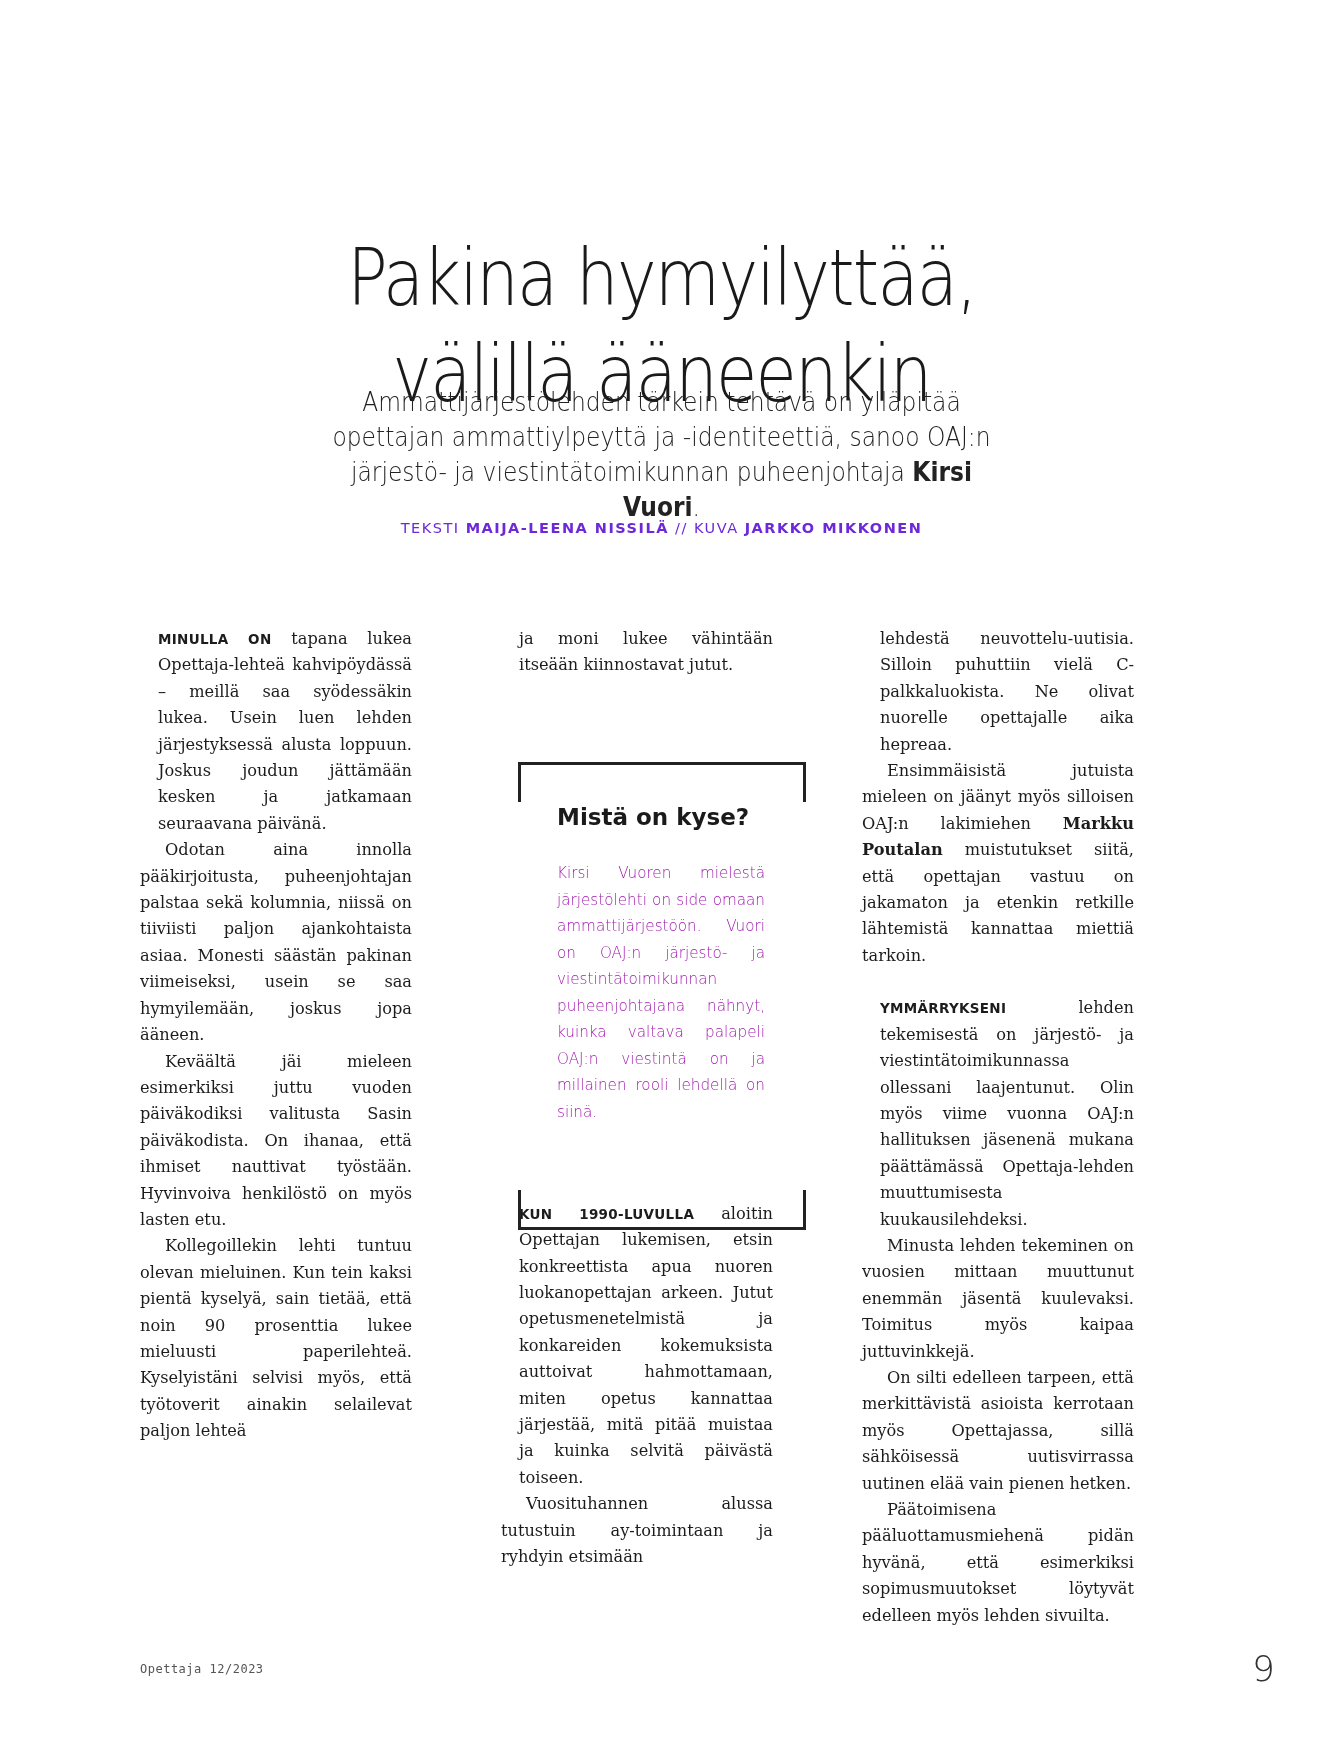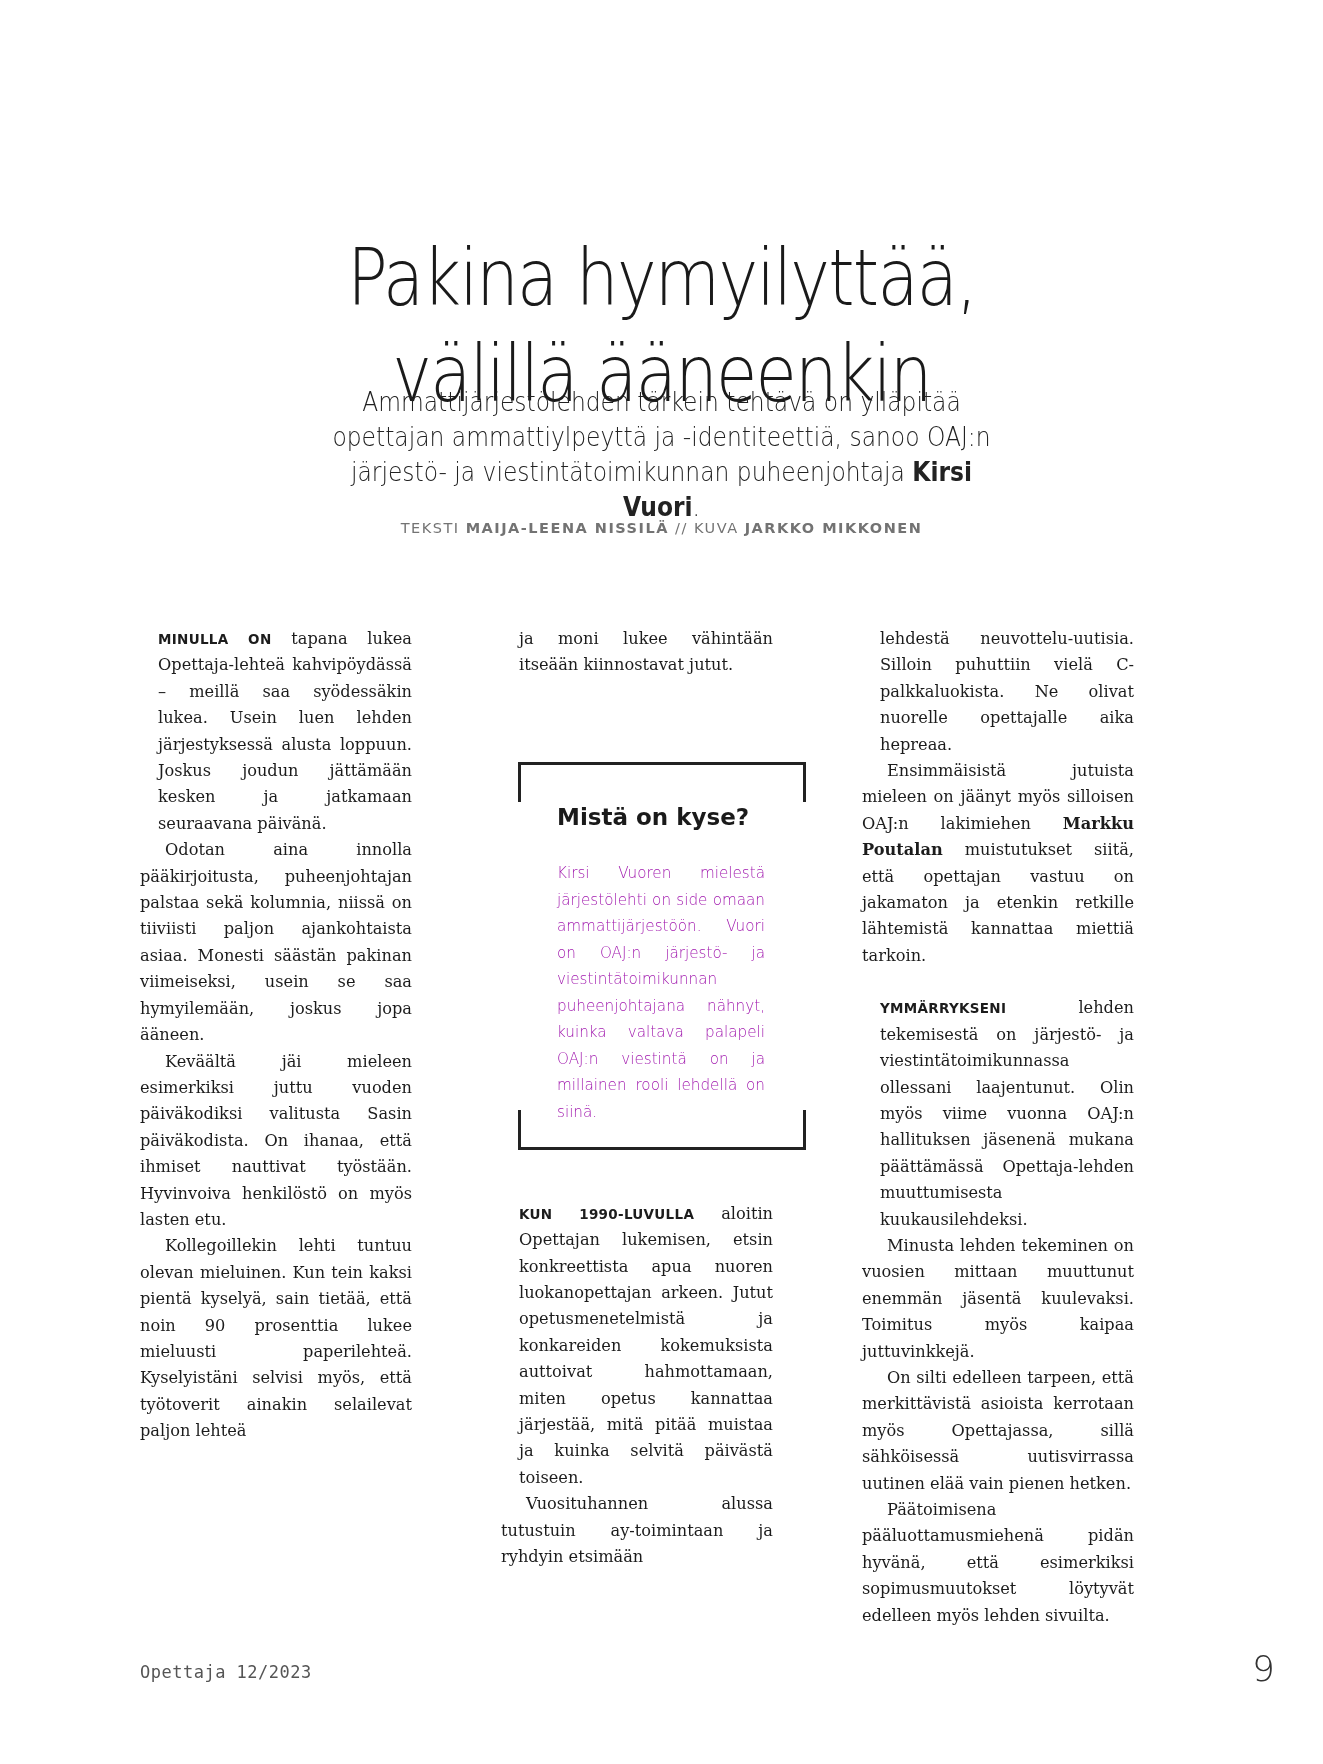--- a/index.html
+++ b/index.html
@@ -13,57 +13,57 @@
   .title span { display: block; }
   .lead {
     position: absolute; left: 290px; width: 743px; top: 385px;
     text-align: center; font-family: "DejaVu Sans", sans-serif; font-weight: 200;
     font-size: 26px; line-height: 35px; color: #222;
     transform: scaleX(0.9); transform-origin: 50% 0;
   }
   .lead b { font-weight: 700; }
   .byline {
     position: absolute; left: 0; width: 1323px; top: 520px; text-align: center;
-    font-family: "DejaVu Sans", sans-serif; font-size: 14.5px; letter-spacing: 1.5px; color: #737373;
+    font-family: "DejaVu Sans", sans-serif; font-size: 14.5px; letter-spacing: 1.5px; color: #6d28d9;
   }
   .byline b { font-weight: 700; letter-spacing: 1.5px; }
   .col {
     position: absolute; top: 626px; width: 272px;
     font-family: "DejaVu Serif", serif; font-size: 16.2px; line-height: 26.4px;
     color: #1c1c1c; text-align: justify; hyphens: manual;
   }
   .col p { margin: 0; text-indent: 25px; }
   .col p.first { text-indent: 0; margin-left: 18px; }
   .col p.gap { margin-top: 26px; }
   .col .kicker { font-family: "DejaVu Sans", sans-serif; font-weight: 700; font-size: 13.5px; letter-spacing: 0.3px; }
   .col b.name { font-weight: 700; }
   #col1 { left: 140px; }
   #col2 { left: 501px; }
   #col3 { left: 862px; }
   .factbox {
-    position: absolute; left: 518px; top: 762px; width: 288px; height: 388px;
+    position: absolute; left: 518px; top: 762px; width: 288px; height: 468px;
   }
   .fb-top, .fb-bottom { position: absolute; left: 0; right: 0; height: 3px; background: #222; }
   .fb-top { top: 0; }
   .fb-bottom { bottom: 0; }
   .fb-tick { position: absolute; width: 3px; height: 40px; background: #222; }
   .fb-tl { left: 0; top: 0; } .fb-tr { right: 0; top: 0; }
   .fb-bl { left: 0; bottom: 0; } .fb-br { right: 0; bottom: 0; }
   .fb-title {
     position: absolute; left: 39px; top: 42px; font-family: "DejaVu Sans", sans-serif;
     font-weight: 700; font-size: 23px; color: #1a1a1a;
   }
   .fb-body {
     position: absolute; left: 39px; top: 98px; width: 208px;
     font-family: "DejaVu Sans", sans-serif; font-weight: 300; font-size: 15.2px; line-height: 26.5px;
     color: #a21caf; text-align: justify;
   }
   .footer-mag {
     position: absolute; left: 140px; top: 1662px; font-family: "DejaVu Sans Mono", monospace;
-    font-size: 17px; color: #555; letter-spacing: 0.5px;
+    font-size: 12px; color: #555; letter-spacing: 0.5px;
   }
   .footer-page {
     position: absolute; right: 48px; top: 1648px; font-family: "DejaVu Sans", sans-serif;
     font-weight: 200; font-size: 36px; color: #333;
   }
 </style>
 </head>
 <body>
 
 <h1 class="title">

